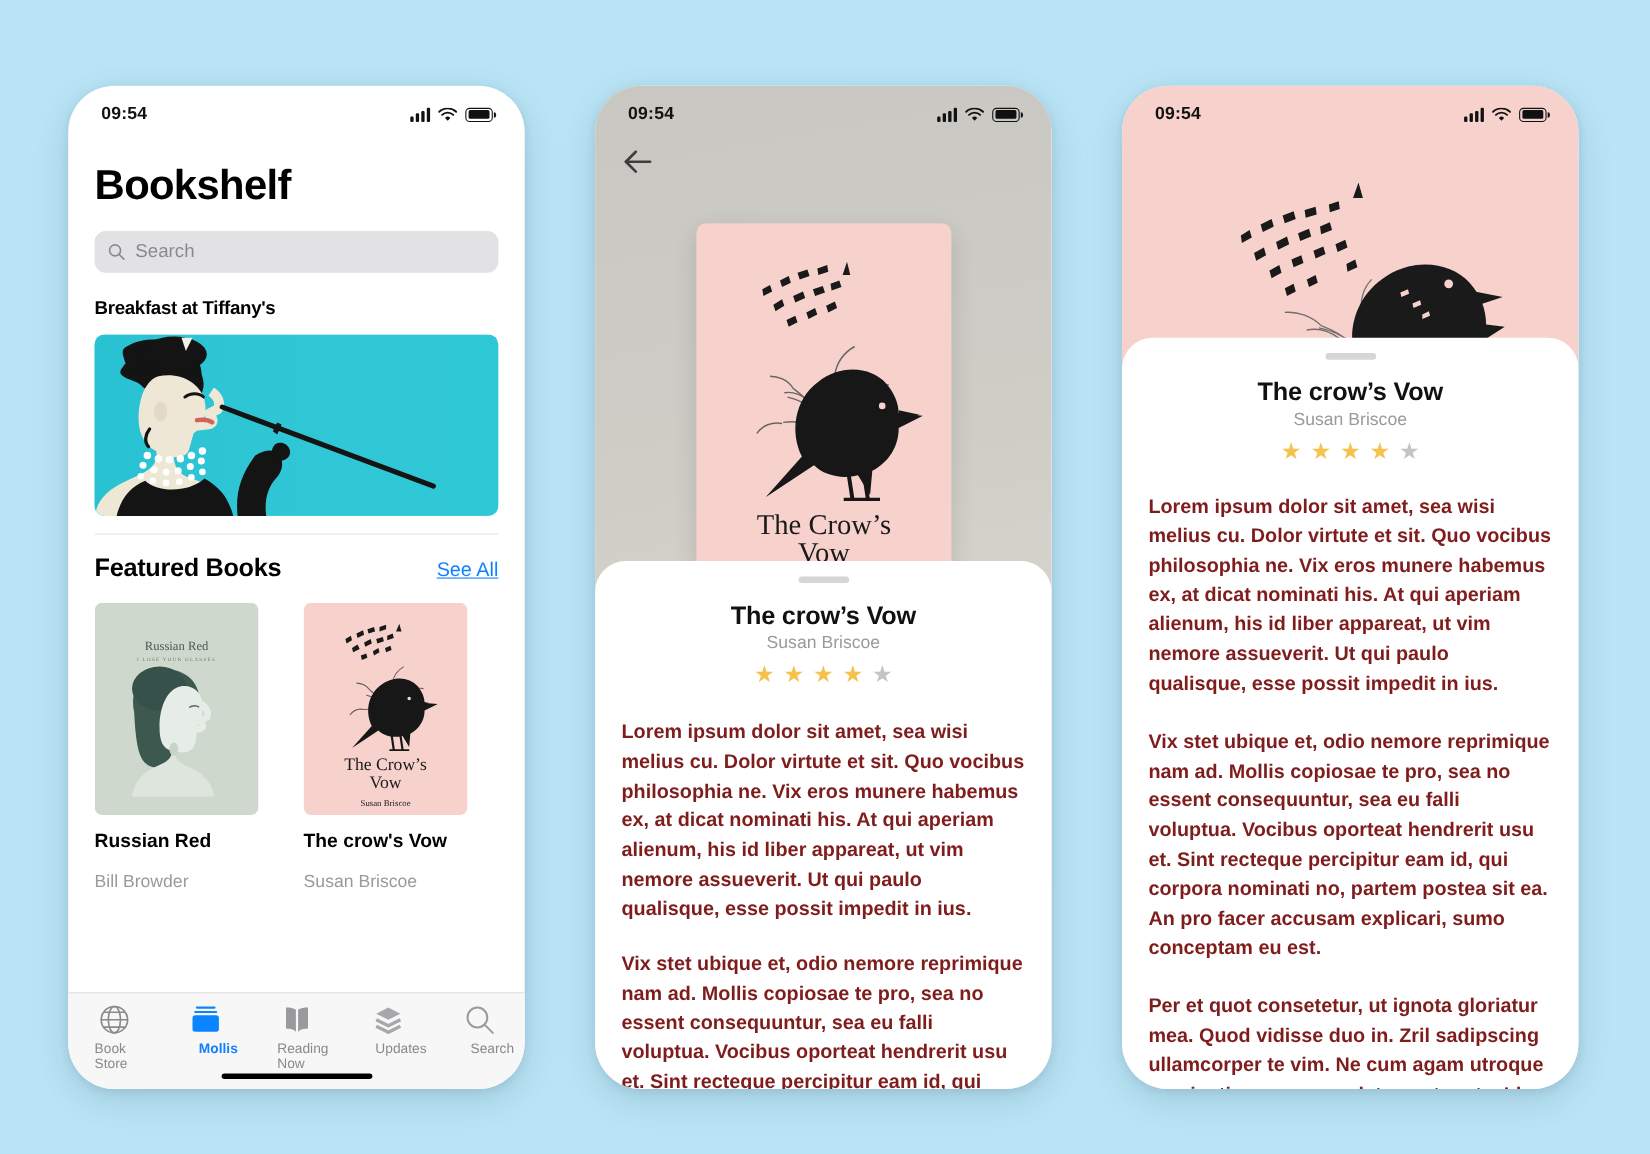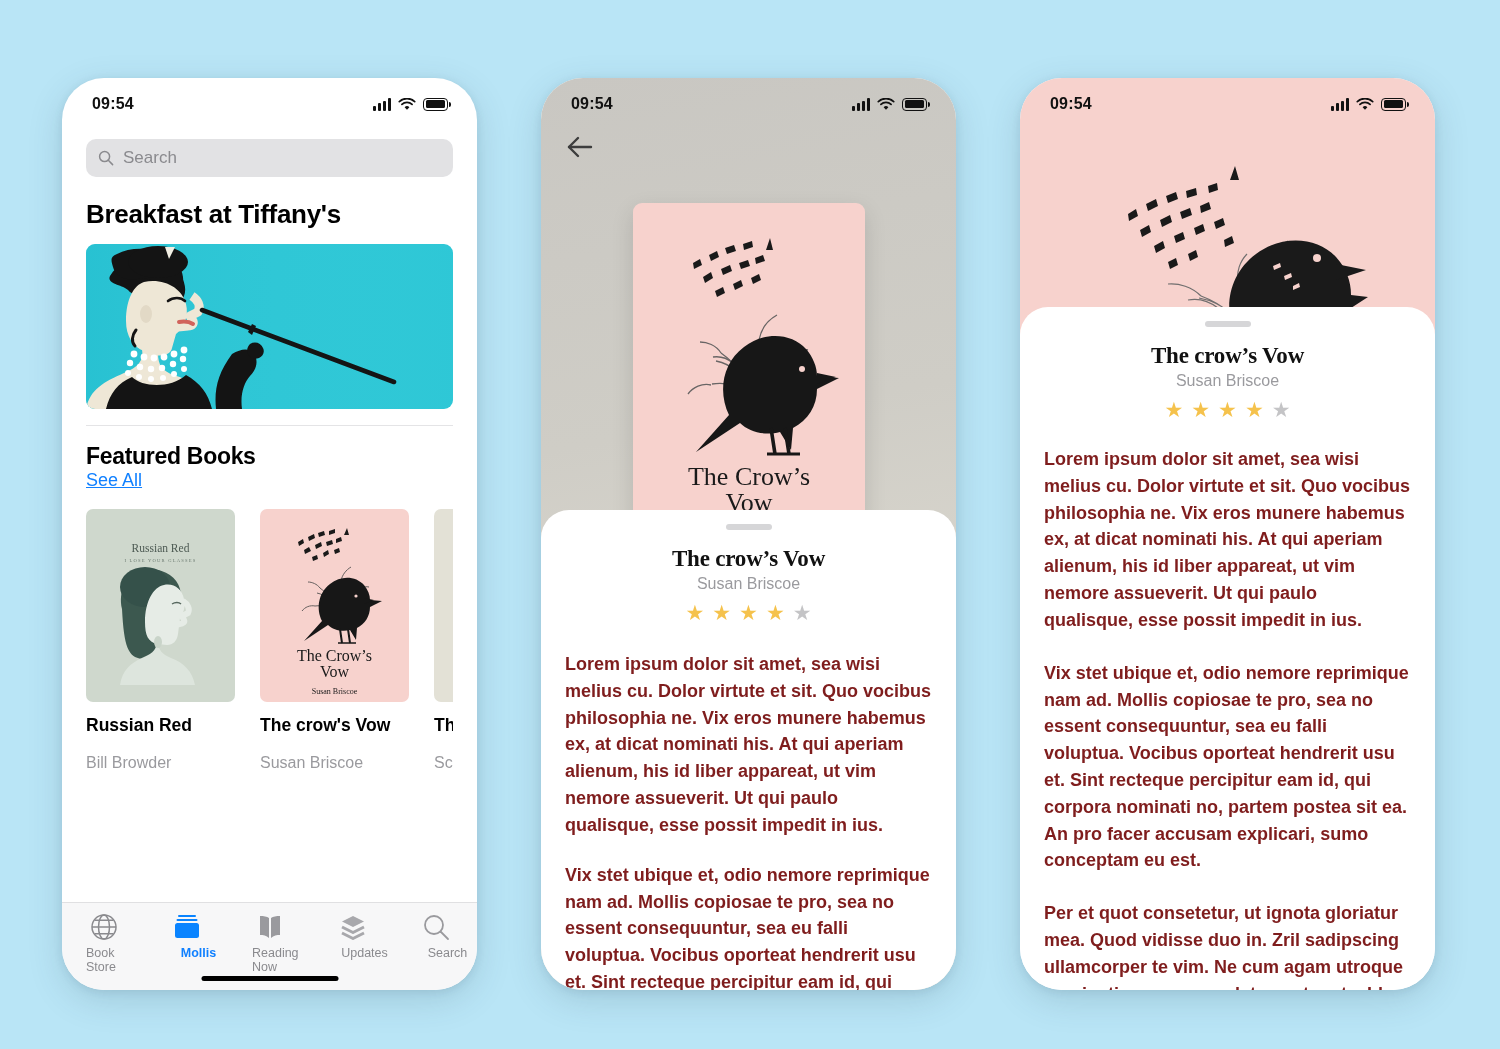--- a/index.html
+++ b/index.html
@@ -43,29 +43,29 @@
 
   
   .p1-body { padding: 0 24px; position: relative; height: 100%; }
   .page-title { font-size: 38px; font-weight: 700; color: #000; letter-spacing: -.6px; margin-top: 28px; }
   .page-sub { font-size: 16px; color: #8a8a8e; margin-top: 4px; }
   .searchbar {
     margin-top: 19px; height: 38px; background: #e2e2e4; border-radius: 10px;
     display: flex; align-items: center; gap: 9px; padding: 0 12px;
   }
   .searchbar .ph { font-size: 17px; color: #8a8a8e; }
-  .sec-title { font-size: 26px; font-weight: 700; color: #000; letter-spacing: -.3px; }
+  .sec-title { font-size: 17px; font-weight: 700; color: #000; letter-spacing: -.3px; }
   .sec-auth { font-size: 17px; color: #9a9a9e; margin-top: 2px; }
   .hero-wrap { margin-top: 14px; }
   .hero { width: 100%; height: 165px; border-radius: 9px; overflow: hidden; display:block; }
   .divider { height: 1px; background: #e4e4e6; margin: 16px 0 0; }
-  .feat-head { display: flex; align-items: baseline; justify-content: space-between; margin-top: 17px; flex-direction: column; }
+  .feat-head { display: flex; align-items: baseline; justify-content: space-between; margin-top: 17px; }
   .feat-head h3 { font-size: 23px; font-weight: 700; letter-spacing: -.3px; color: #000; }
   .see-all { font-size: 18px; color: #1080ff; }
-  .carousel { display: flex; gap: 25px; margin-top: 18px; overflow: hidden; }
+  .carousel { display: flex; gap: 41px; margin-top: 18px; overflow: hidden; }
   .bookcard { width: 149px; flex: 0 0 149px; }
   .bookcover { width: 149px; height: 193px; border-radius: 7px; overflow: hidden; display: block; }
   .bk-title { font-size: 17.5px; font-weight: 700; color: #000; margin-top: 13px; white-space: nowrap; }
   .bk-auth { font-size: 16px; color: #9a9a9e; margin-top: 18px; white-space: nowrap; }
 
   
   .tabbar {
     position: absolute; left: 0; right: 0; bottom: 0; height: 88px;
     background: #f7f7f8; border-top: 1px solid #e0e0e2;
     display: flex; align-items: flex-start; padding-top: 9px;
@@ -84,21 +84,21 @@
     width: 232px; height: 330px; border-radius: 9px; overflow: hidden;
     box-shadow: 0 8px 22px rgba(0,0,0,.13);
   }
   .sheet {
     position: absolute; left: 0; right: 0; bottom: 0;
     background: #fff; border-radius: 28px 28px 0 0; padding: 0 24px;
   }
   #phone2 .sheet { top: 432px; }
   #phone3 .sheet { top: 229px; }
   .grabber { width: 46px; height: 6px; background: #d6d6d8; border-radius: 3px; margin: 14px auto 0; }
-  .sheet-title { font-size: 23px; font-weight: 700; color: #111; text-align: center; margin-top: 16px; letter-spacing: -.2px; font-family: Liberation Serif, serif; }
+  .sheet-title { font-size: 23px; font-weight: 700; color: #111; text-align: center; margin-top: 16px; letter-spacing: -.2px; }
   .sheet-auth { font-size: 16px; color: #9a9a9e; text-align: center; margin-top: 3px; }
   .stars { display: flex; justify-content: center; gap: 8px; margin-top: 9px; font-size: 21px; line-height: 1; }
   .star-on { color: #f5c24c; }
   .star-off { color: #c4c4c6; }
   .para { font-size: 18px; line-height: 1.49; color: #7f1d1d; margin-top: 28px; font-weight: bold; }
   #phone3 .para { margin-top: 26px; }
   .para + .para { margin-top: 23px; }
 
   
   .p3-head { position: absolute; inset: 0 0 auto 0; height: 300px; background: #f7d2cd; }
@@ -128,20 +128,21 @@
         <span style="display:flex;align-items:center">
           <span class="batt">
               <span></span>
             </span>
             <span class="batt-cap"></span>
         </span>
       </span>
     </div>
 
     <div class="p1-body">
+      <div class="page-title">Bookshelf</div>
 
       <div class="searchbar">
         <svg width="16" height="16" viewBox="0 0 16 16">
           <circle cx="6.6" cy="6.6" r="5" stroke="#8a8a8e" stroke-width="1.5" fill="none"></circle>
           <line x1="10.3" y1="10.3" x2="14.6" y2="14.6" stroke="#8a8a8e" stroke-width="1.5" stroke-linecap="round"></line>
         </svg>
         <span class="ph">Search</span>
       </div>
 
       <div style="margin-top:22px">

